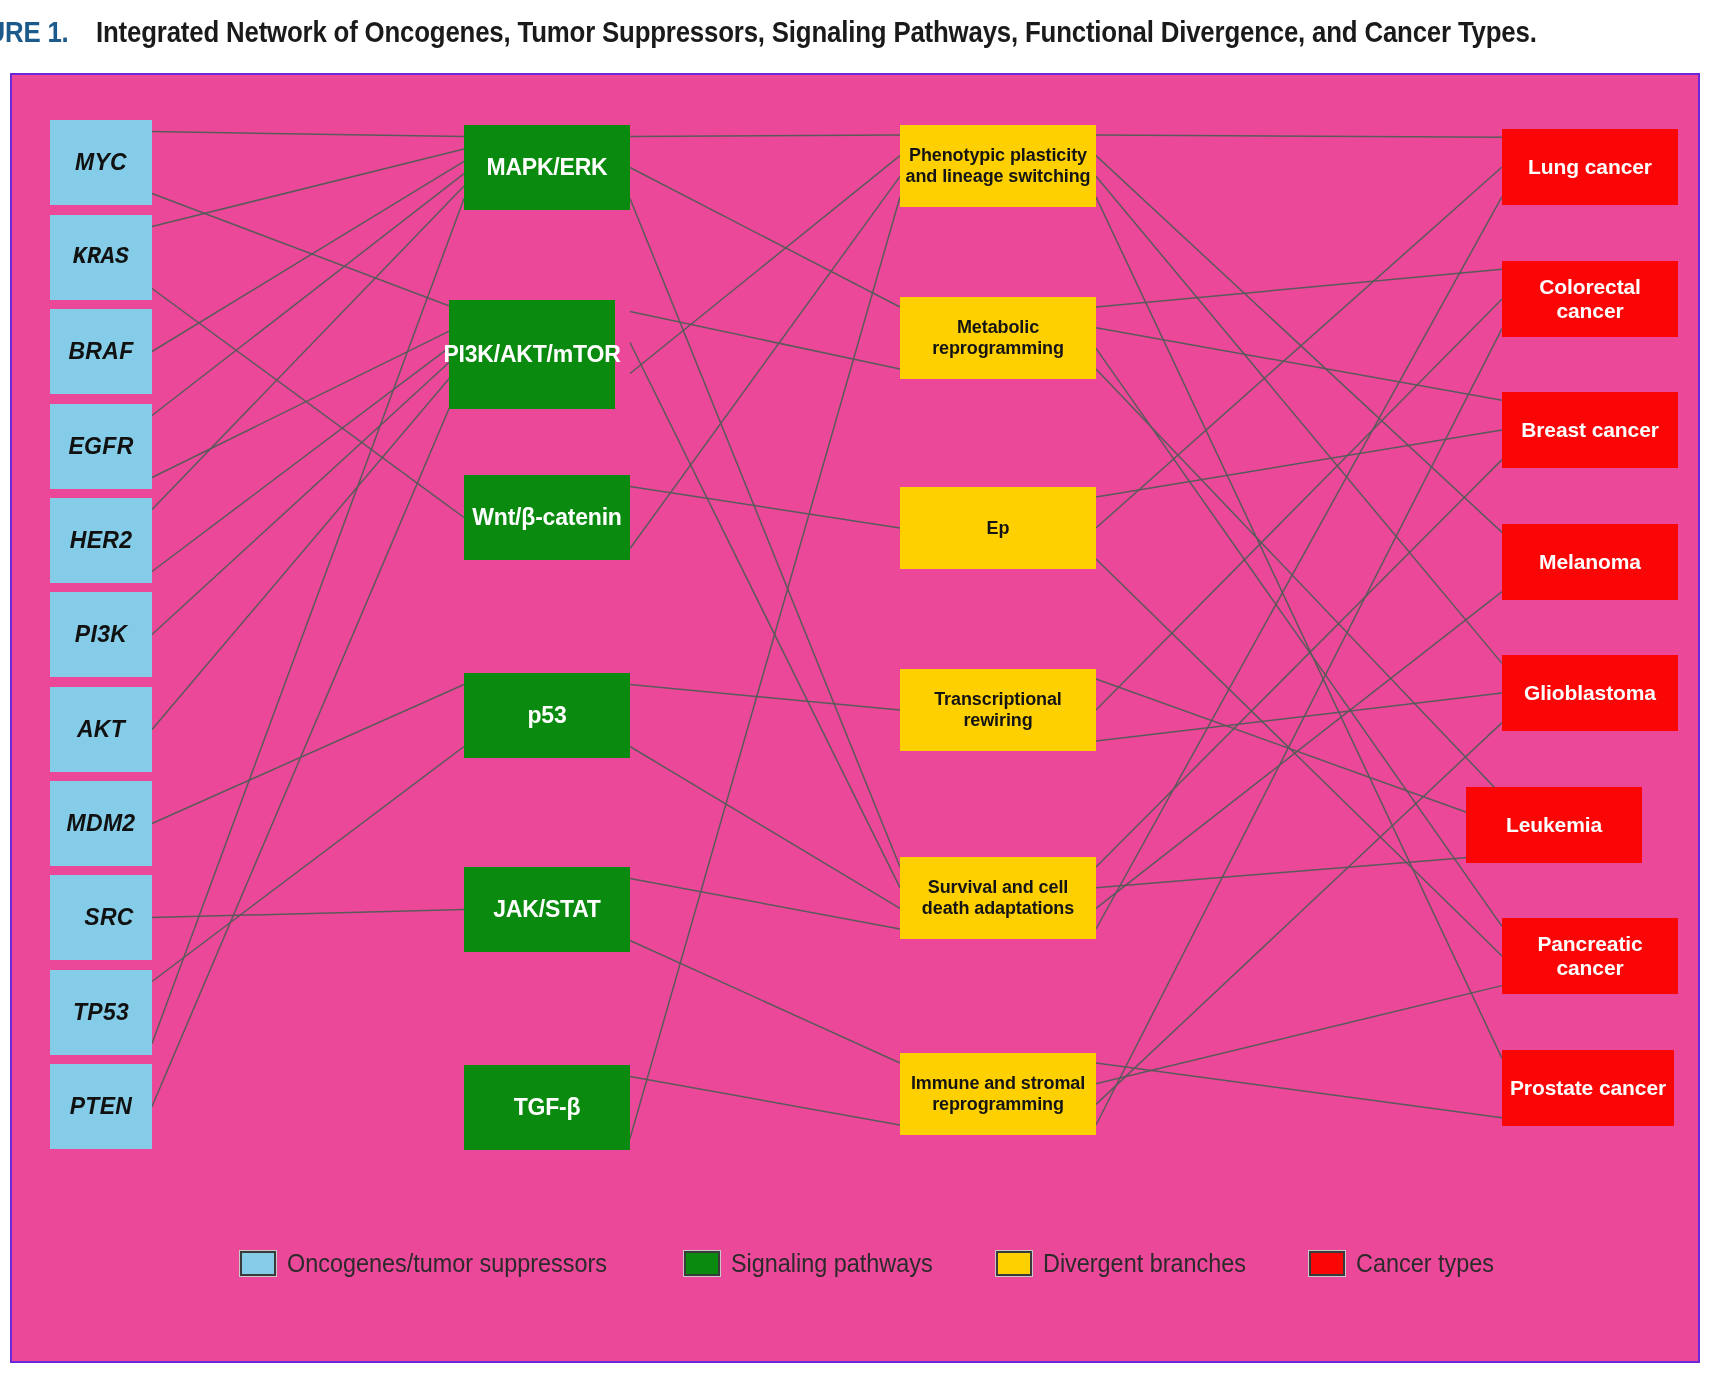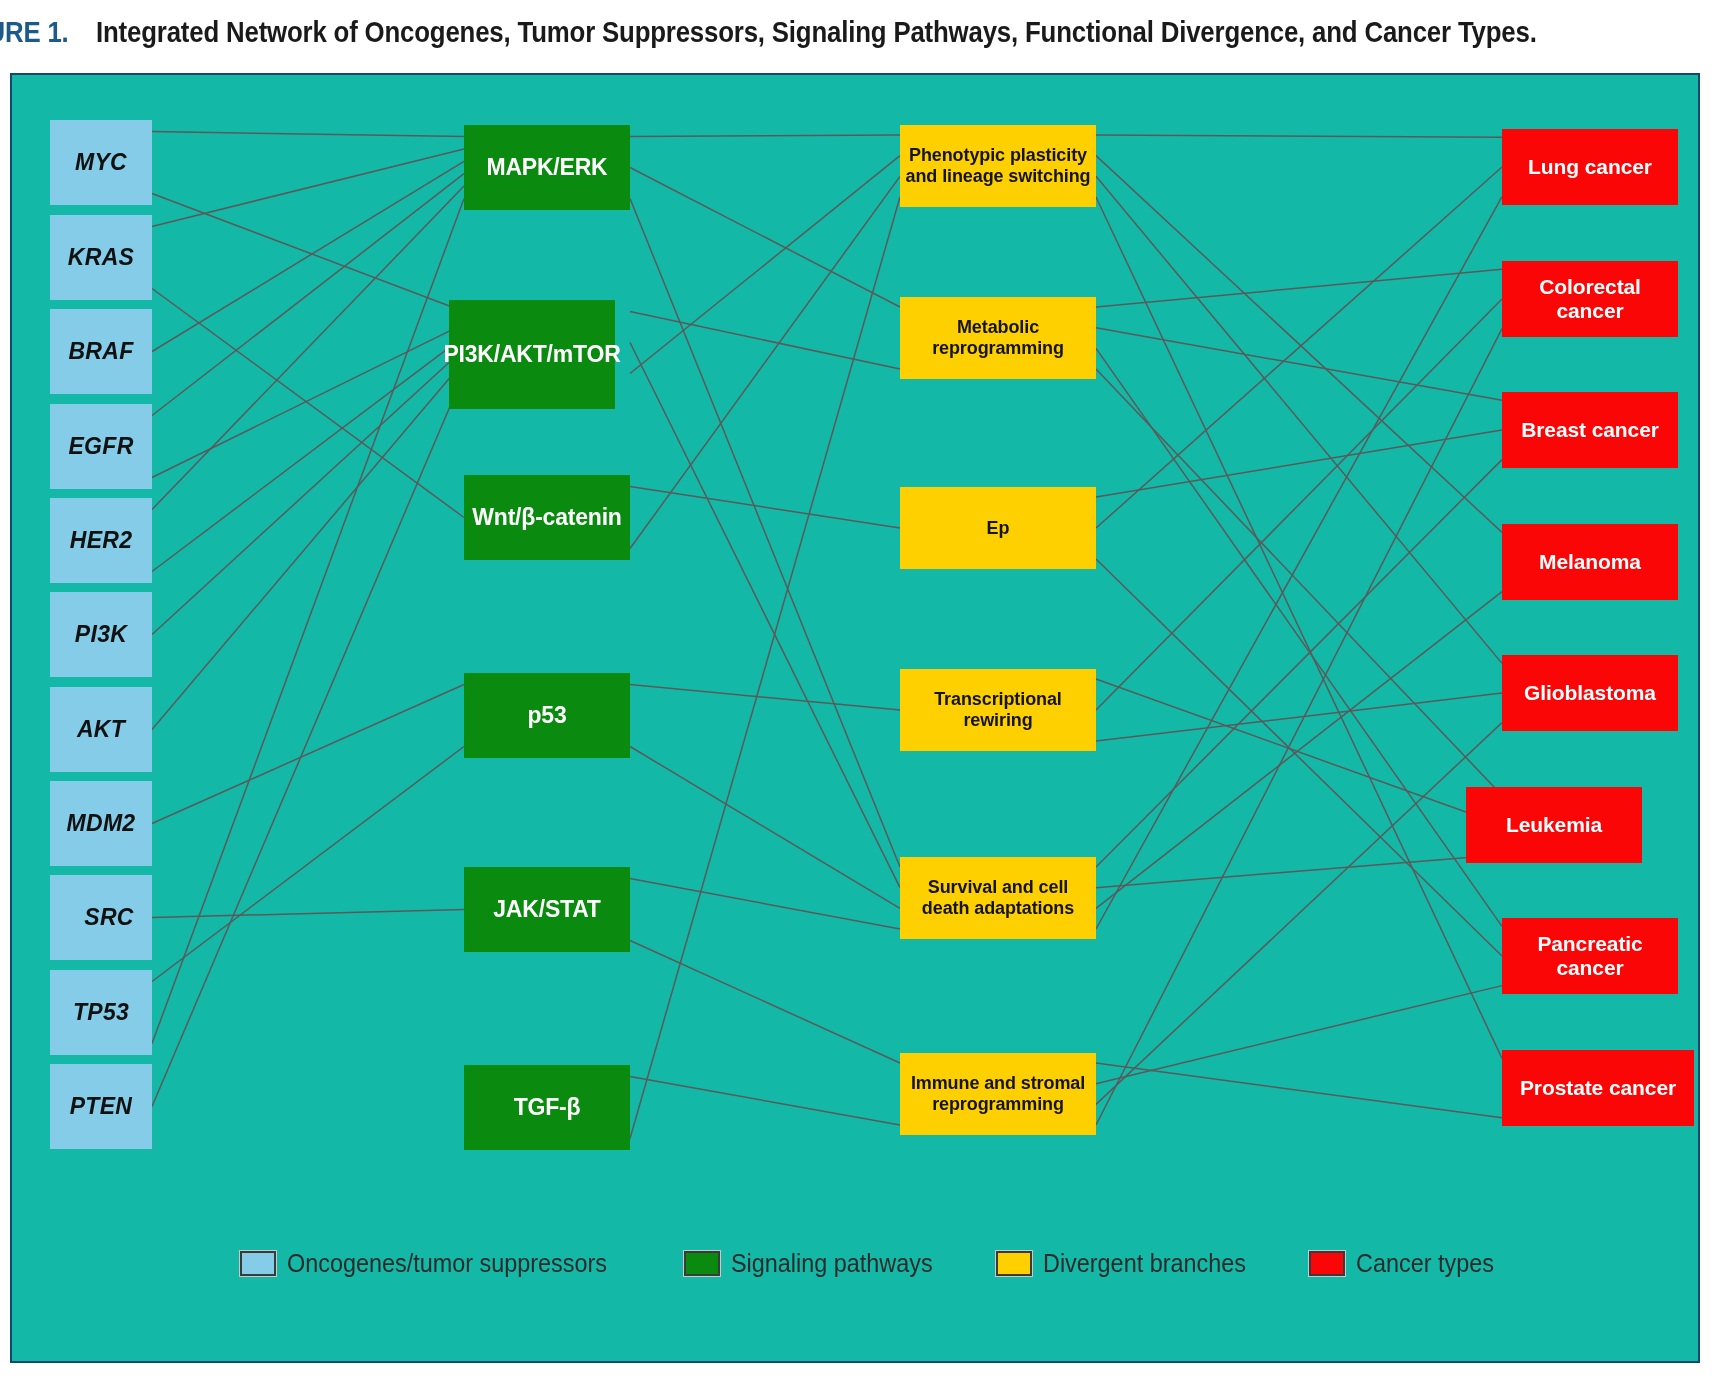--- a/index.html
+++ b/index.html
@@ -11,21 +11,21 @@
   #title-bar{position:absolute;left:8px;top:4px;width:1700px;height:56px;
     display:flex;align-items:center;white-space:nowrap;justify-content:center;}
   .ttl{font-family:"Liberation Sans Narrow","Liberation Sans",sans-serif;
     font-weight:bold;font-size:30px;letter-spacing:-0.2px;
     transform:scaleX(0.86);transform-origin:left center;}
   #fig-no{color:#1b5a8a;}
   #fig-title{color:#1a1a1a;margin-left:7px;}
 
   
   #frame{position:absolute;left:10px;top:73px;width:1690px;height:1290px;
-    border:2px solid #0c4a6e;background:#14b8a6;box-sizing:border-box;}
+    border:2px solid #6d28d9;background:#ec4899;box-sizing:border-box;}
 
   
   #edges{position:absolute;left:0;top:0;width:1690px;height:1290px;}
 
   
   .node{position:absolute;box-sizing:border-box;display:flex;
     align-items:center;justify-content:center;text-align:center;
     line-height:1.16;z-index:4;}
   .node span{display:block;padding:0 5px;}
 
@@ -110,21 +110,21 @@
         <line x1="1084" y1="854" x2="1490" y2="121.64" stroke="#5a5a5a" stroke-width="1.5"></line>
         <line x1="1084" y1="988" x2="1490" y2="1042.64" stroke="#5a5a5a" stroke-width="1.5"></line>
         <line x1="1084" y1="1008.6666666666666" x2="1490" y2="910.64" stroke="#5a5a5a" stroke-width="1.5"></line>
         <line x1="1084" y1="1029.3333333333333" x2="1490" y2="647.64" stroke="#5a5a5a" stroke-width="1.5"></line>
         <line x1="1084" y1="1050" x2="1490" y2="253.64000000000001" stroke="#5a5a5a" stroke-width="1.5"></line>
       </svg>
     <div id="nodes-layer">
         <div class="node n-gene" style="left: 38px; top: 45px; width: 102px; height: 85px;">
           <span>MYC</span>
         </div>
-        <div class="node n-gene" style="left: 38px; top: 140px; width: 102px; height: 85px;">
+        <div class="node n-gene" style="left: 38px; top: 140px; width: 102px; height: 85px; font-family: Liberation Mono, monospace;">
           <span>KRAS</span>
         </div>
         <div class="node n-gene" style="left: 38px; top: 234px; width: 102px; height: 85px;">
           <span>BRAF</span>
         </div>
         <div class="node n-gene" style="left: 38px; top: 329px; width: 102px; height: 85px;">
           <span>EGFR</span>
         </div>
         <div class="node n-gene" style="left: 38px; top: 423px; width: 102px; height: 85px;">
           <span>HER2</span>
@@ -197,21 +197,21 @@
         </div>
         <div class="node n-cancer" style="left: 1490px; top: 580px; width: 176px; height: 76px;">
           <span>Glioblastoma</span>
         </div>
         <div class="node n-cancer" style="left: 1454px; top: 712px; width: 176px; height: 76px;">
           <span>Leukemia</span>
         </div>
         <div class="node n-cancer" style="left: 1490px; top: 843px; width: 176px; height: 76px;">
           <span>Pancreatic cancer</span>
         </div>
-        <div class="node n-cancer" style="left: 1490px; top: 975px; width: 192px; height: 76px;">
+        <div class="node n-cancer" style="left: 1490px; top: 975px; width: 172px; height: 76px;">
           <span>Prostate cancer</span>
         </div>
       </div>
 
     <div id="legend">
         <div class="leg-item">
           <span class="leg-sw" style="background: rgb(132, 204, 232);"></span>
           <span class="leg-txt">Oncogenes/tumor suppressors</span>
         </div>
         <div class="leg-item">

